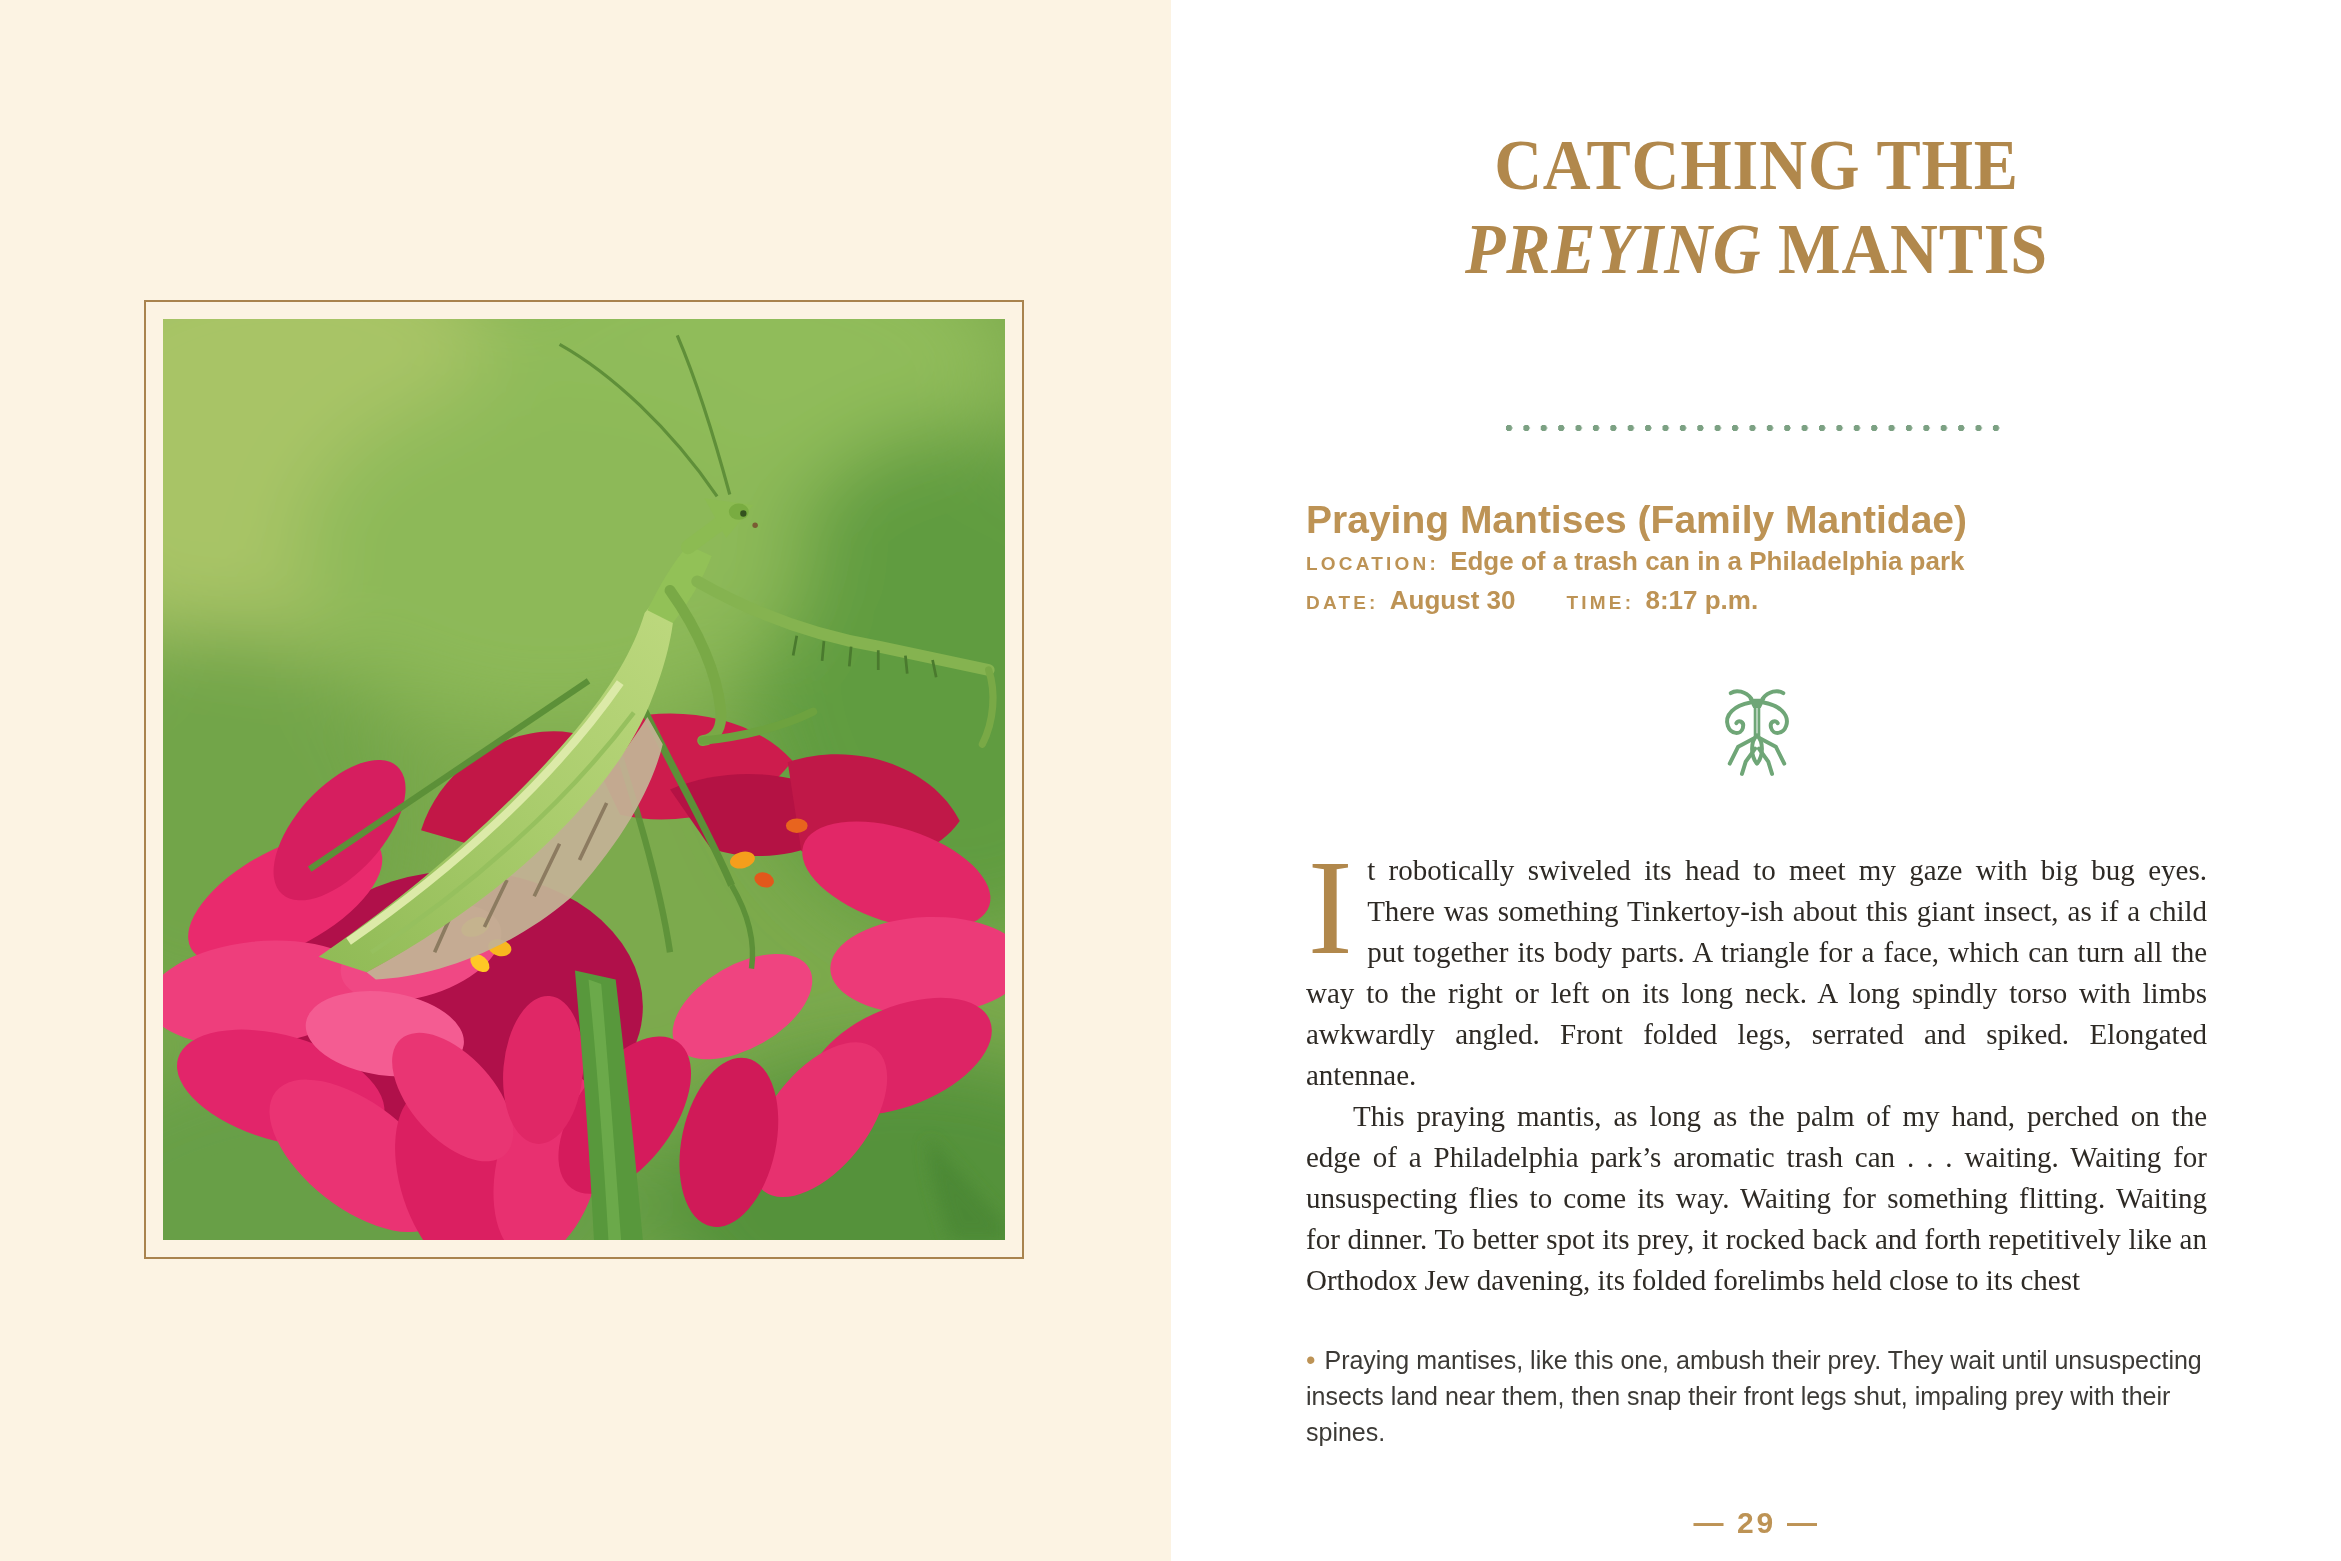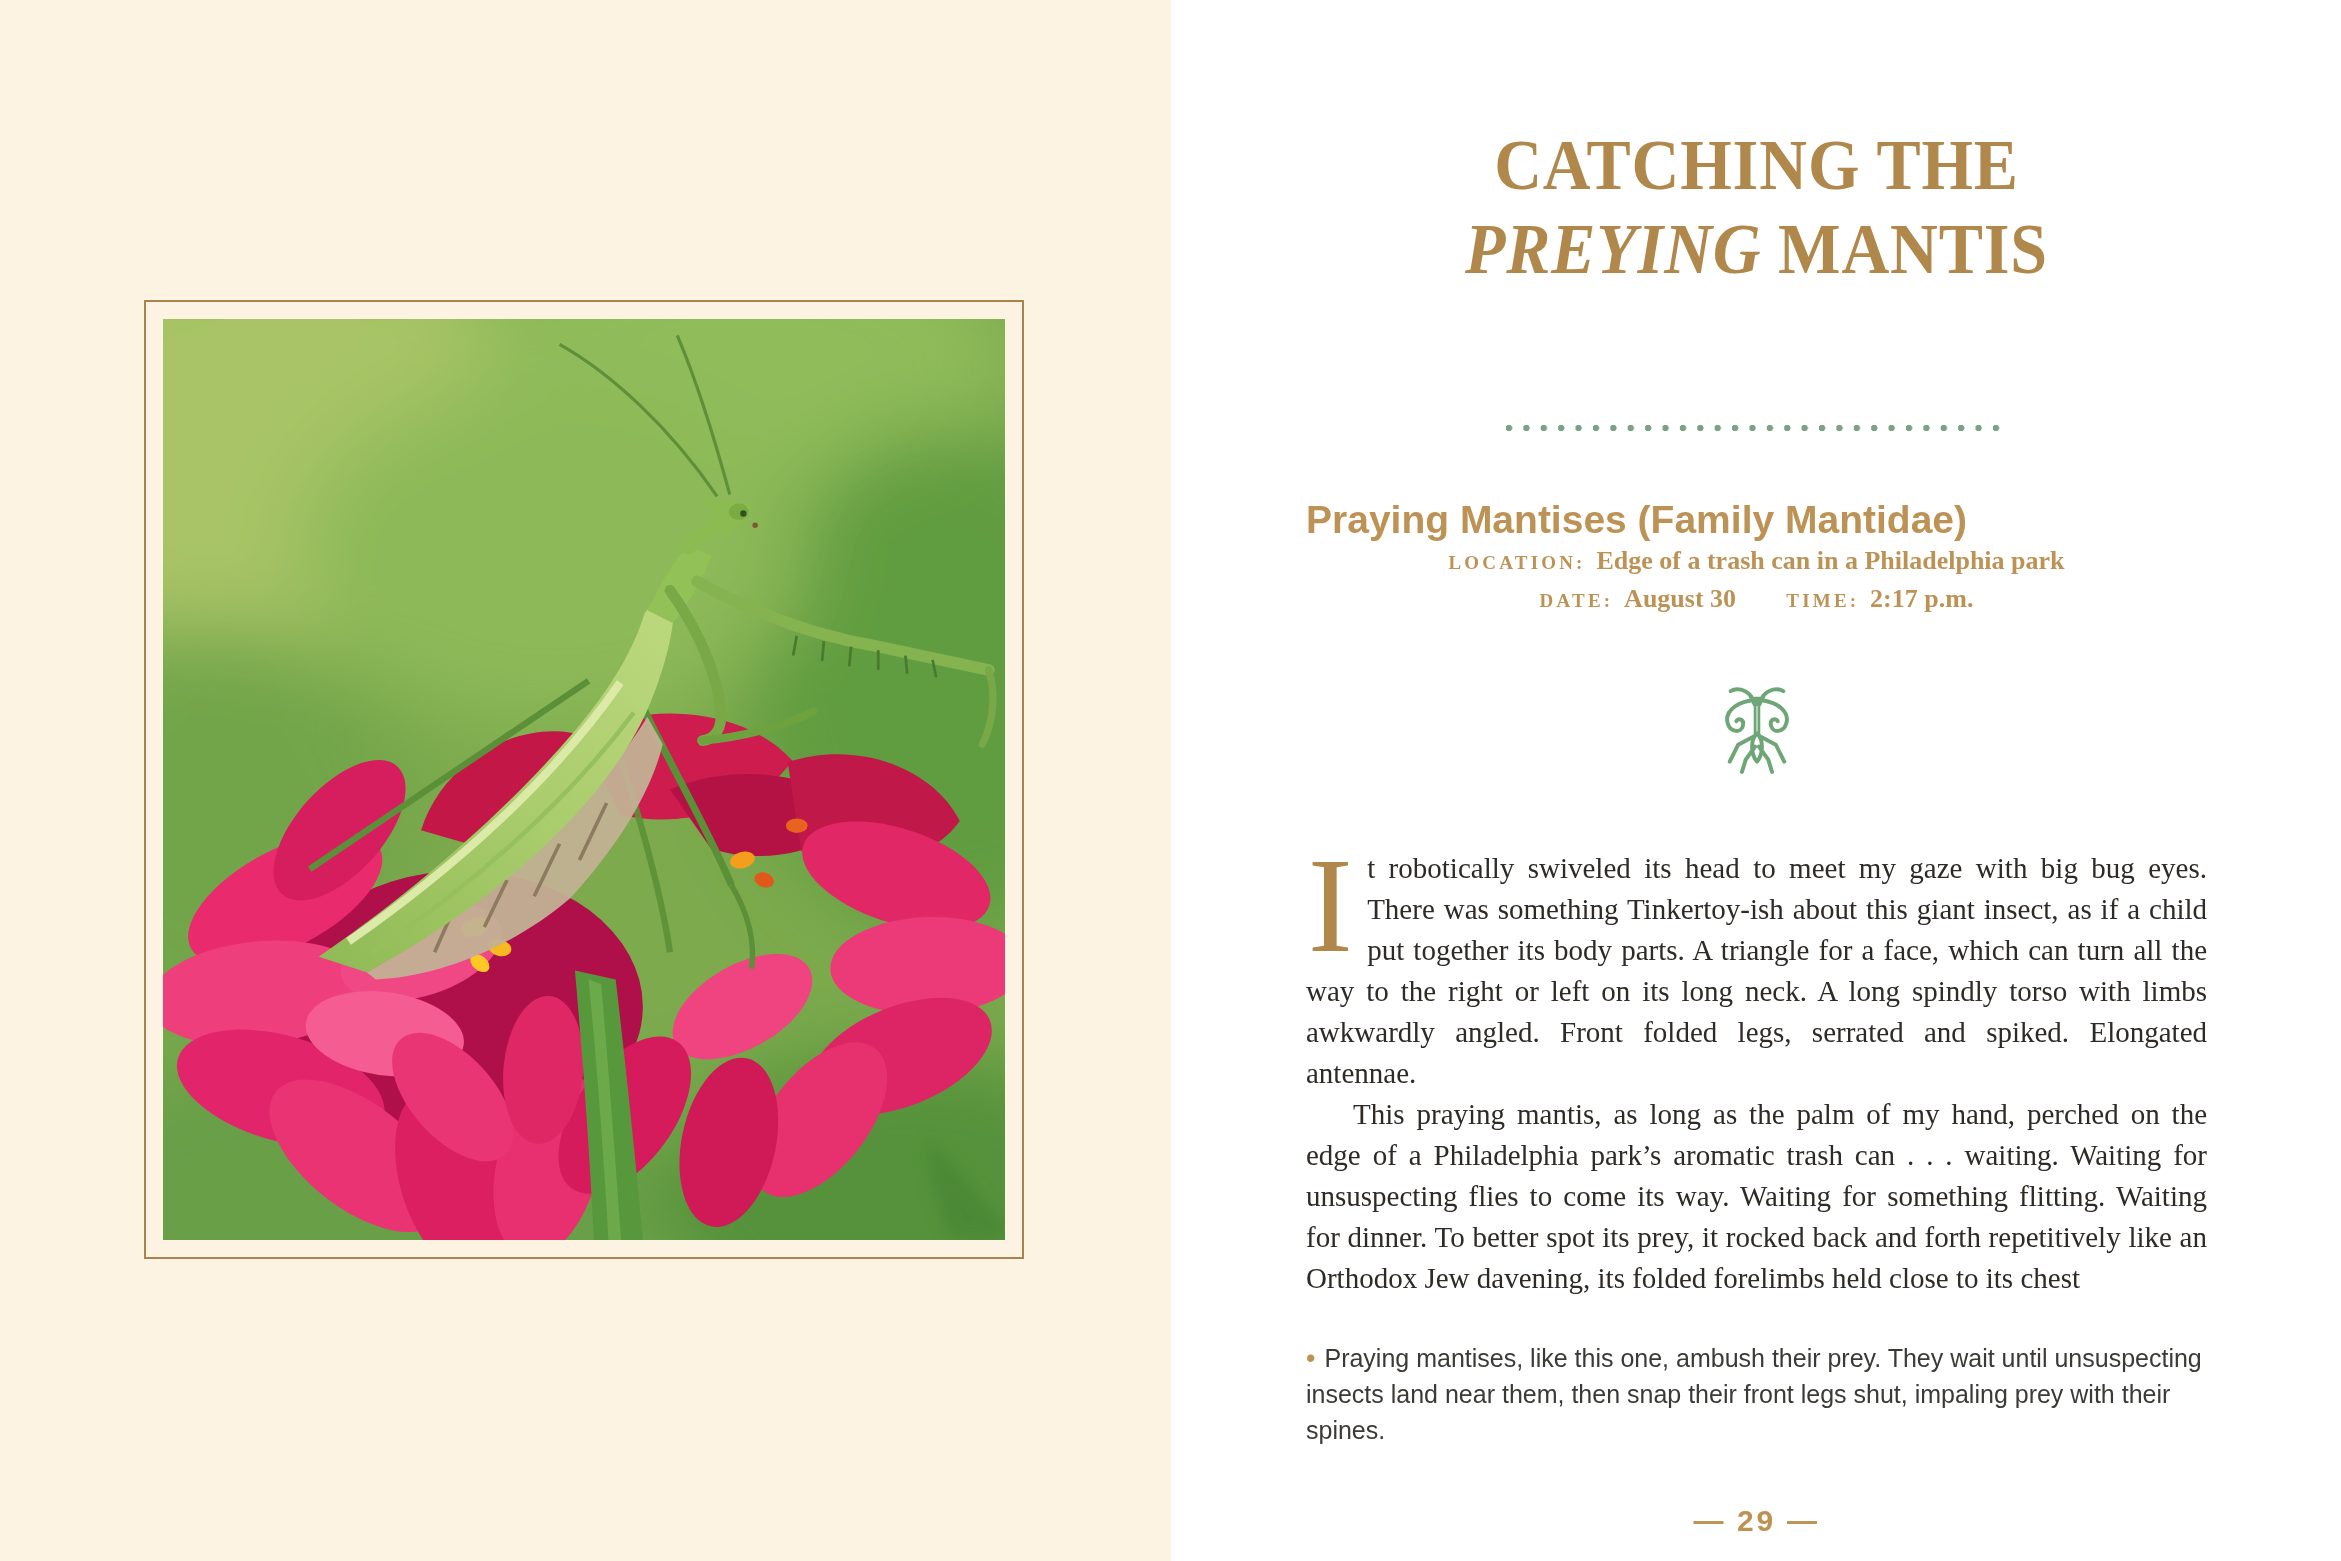--- a/index.html
+++ b/index.html
@@ -26,22 +26,22 @@
   .tline em{font-style:italic;}
   .tsp{display:inline-block;width:18px;}
 
   .dots{width:503px;height:8px;margin:133px auto 0;
     background-image:radial-gradient(circle at 4px 4px, var(--dots-green,#7CA183) 3.1px, transparent 3.5px);
     background-size:17.4px 8px;background-repeat:repeat-x;}
 
   .species{margin-top:70px;color:var(--heading-gold,#BD9355);
     font-family:"Liberation Sans",sans-serif;font-weight:bold;font-size:39px;line-height:36px;}
 
-  .meta-line{text-align:center;margin-top:8px;color:var(--heading-gold,#BD9355);
-    font-family:Liberation Serif, serif;}
+  .meta-line{text-align:left;margin-top:8px;color:var(--heading-gold,#BD9355);
+    font-family:Liberation Sans, sans-serif;}
   .meta-label{font-weight:bold;font-size:19px;letter-spacing:3.2px;}
   .meta-value{font-weight:bold;font-size:26px;margin-left:7.2px;}
   .meta-gap{display:inline-block;width:43px;}
 
   .ornament{width:94px;height:99px;margin:68px auto 0;}
   .ornament svg{width:100%;height:100%;display:block;}
 
   .bodytext{margin-top:67px;font-family:"Liberation Serif",serif;
     font-size:29px;line-height:41px;color:var(--body-text,#2E2A25);text-align:justify;}
   .bodytext p{margin:0;}
@@ -181,21 +181,21 @@
       <div class="meta-line">
         <span class="meta-label">LOCATION:</span>
         <span class="meta-value">Edge of a trash can in a Philadelphia park</span>
       </div>
 
       <div class="meta-line">
         <span class="meta-label">DATE:</span>
         <span class="meta-value">August 30</span>
         <span class="meta-gap"></span>
         <span class="meta-label">TIME:</span>
-        <span class="meta-value">2:17 p.m.</span>
+        <span class="meta-value">8:17 p.m.</span>
       </div>
 
       <div class="ornament">
         <svg viewBox="0 0 100 100">
           <g fill="none" stroke="#6FA677" stroke-width="4.2" stroke-linecap="round" stroke-linejoin="round">
             <path d="M44,13 C38,5 28,3 22,7"></path>
             <path d="M56,13 C62,5 72,3 78,7"></path>
             <path d="M41,13 L59,13 L54,23 L46,23 Z" fill="#6FA677" stroke="none"></path>
             <path d="M43,17 C26,20 15,30 19,42 C22,51 33,52 35,44 C37,37 30,35 28,39"></path>
             <path d="M57,17 C74,20 85,30 81,42 C78,51 67,52 65,44 C63,37 70,35 72,39"></path>

